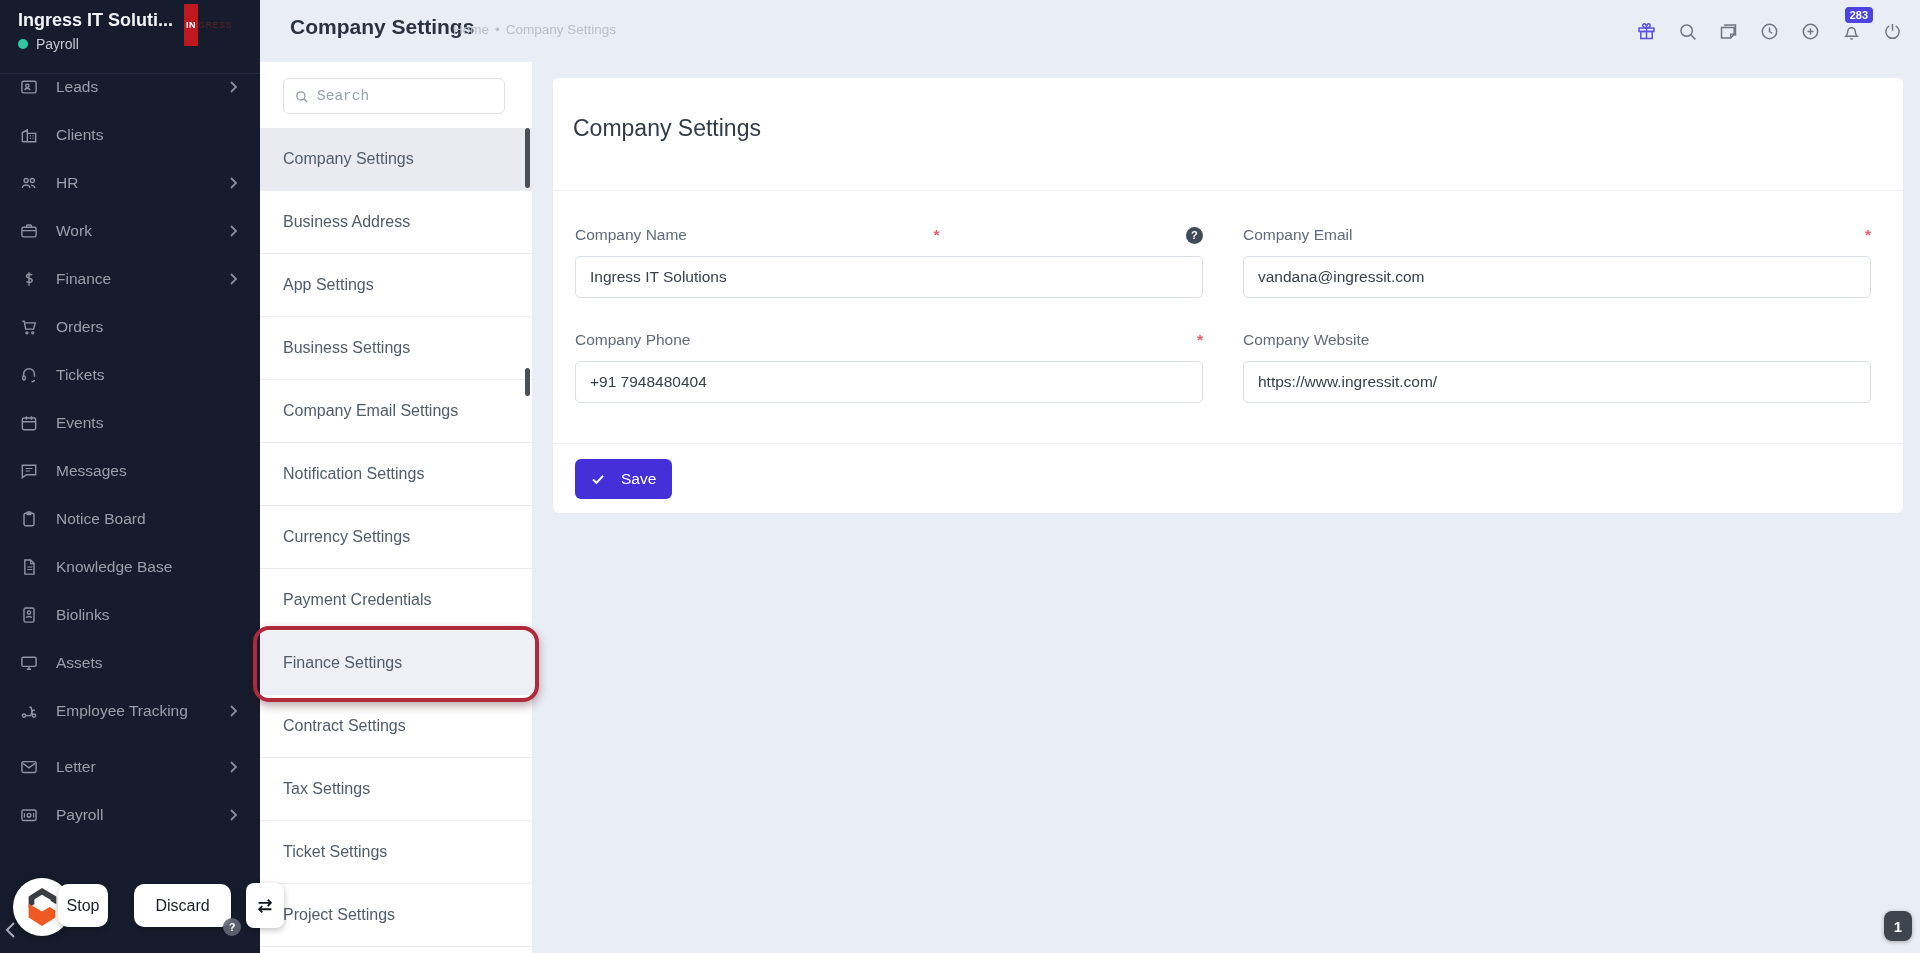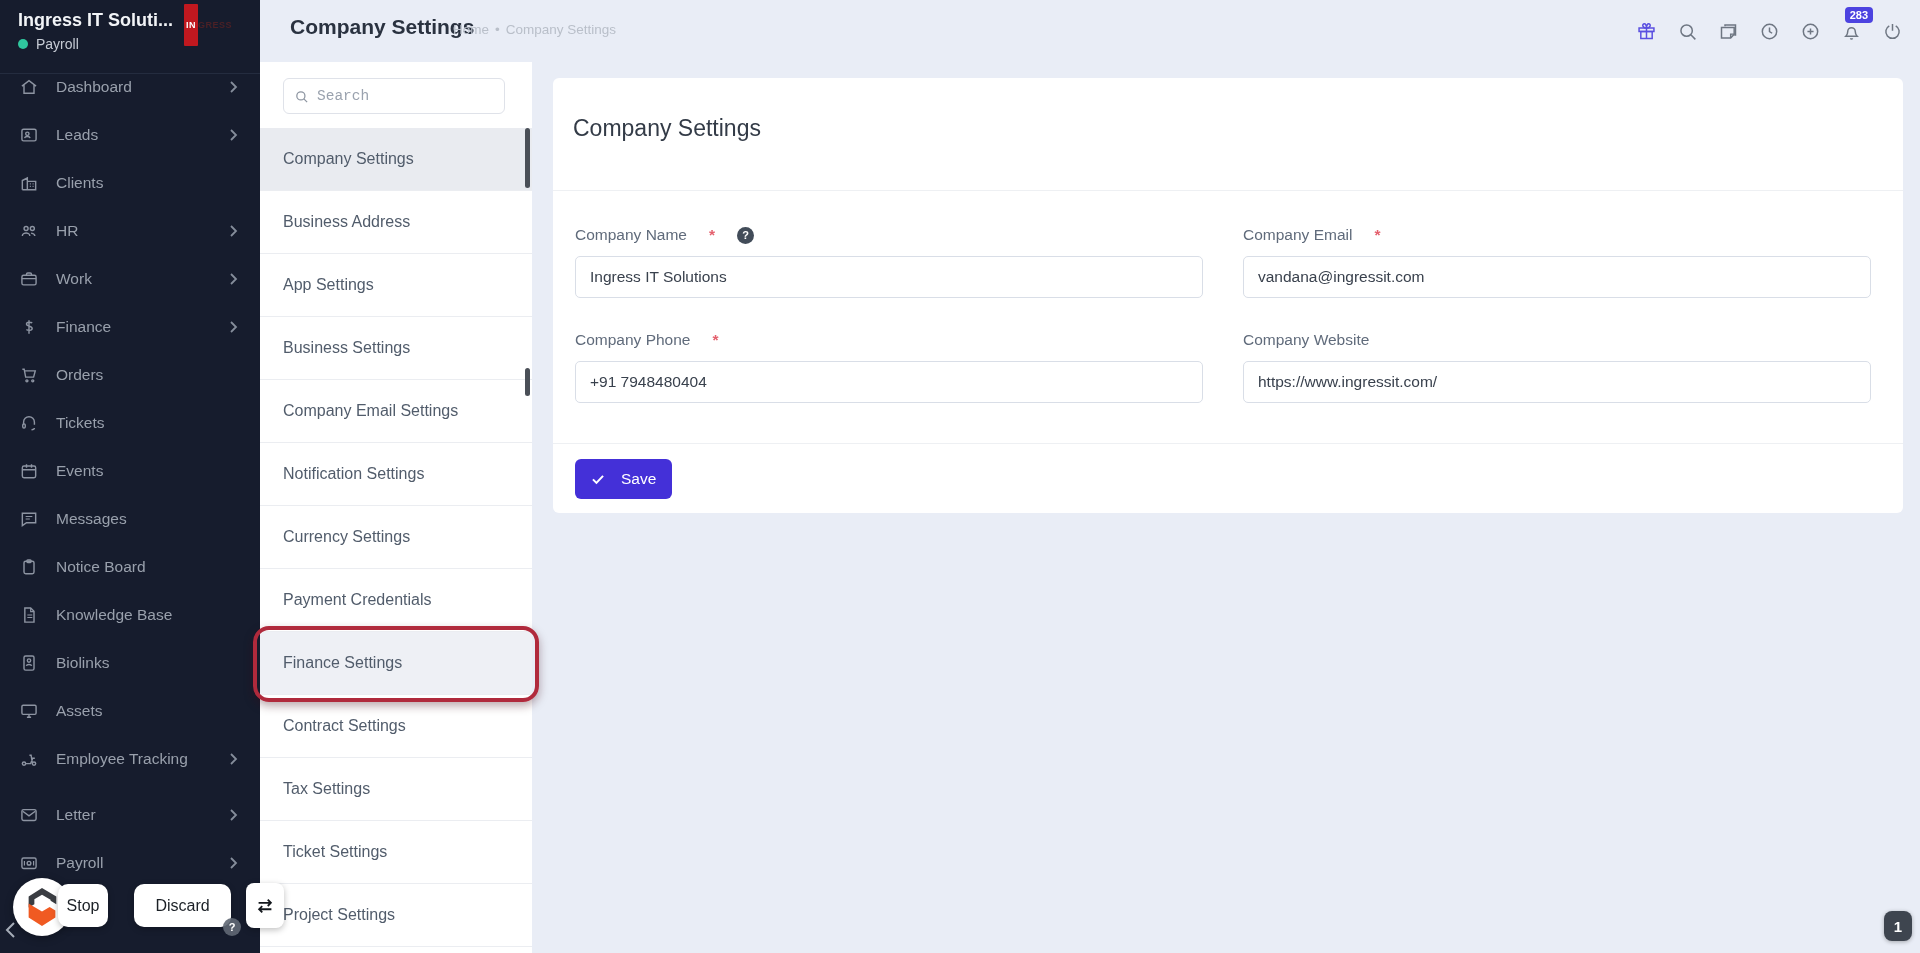--- a/index.html
+++ b/index.html
@@ -45,21 +45,21 @@
   .sp-item.hl { background:#eef0f5; }
   .thumb { position:absolute; right:2px; width:5px; border-radius:3px; background:#4a4f57; z-index:3; }
   .ring { position:absolute; left:-7px; top:564px; width:286px; height:76px; border:4px solid #b02a3c; border-radius:16px; box-shadow:0 4px 10px rgba(60,10,20,.35); z-index:5; pointer-events:none; }
 
   
   .card { position:absolute; left:293px; top:78px; width:1350px; height:435px; background:#fff; border-radius:6px; }
   .card-h { position:absolute; left:20px; top:37px; font-size:23px; font-weight:500; color:#333b47; }
   .div1 { position:absolute; left:0; top:112px; width:1350px; height:1px; background:#eef0f3; }
   .div2 { position:absolute; left:0; top:365px; width:1350px; height:1px; background:#eef0f3; }
   .field { position:absolute; width:628px; }
-  .f-label { display:flex; align-items:center; gap:22px; font-size:15.5px; color:#606b7b; margin-bottom:12px; }
+  .f-label { display:flex; align-items:center; gap:6px; font-size:15.5px; color:#606b7b; margin-bottom:12px;justify-content:space-between; }
   .req { color:#e4606d; font-weight:700; }
   .helpc { width:17px; height:17px; border-radius:50%; background:#424c59; color:#fff; font-size:11px; font-weight:700; display:flex; align-items:center; justify-content:center; cursor:pointer; }
   .f-input { width:100%; height:42px; border:1px solid #d9dee7; border-radius:5px; padding:0 14px; font-size:15.5px; color:#39414d; font-family:inherit; outline:none; background:#fff; }
   .pos-a { left:22px; top:148px; } .pos-b { left:690px; top:148px; }
   .pos-c { left:22px; top:253px; } .pos-d { left:690px; top:253px; }
   .save-btn { position:absolute; left:22px; top:381px; height:40px; padding:0 16px; background:#4430d8; border:none; border-radius:6px; color:#fff; font-size:15.5px; font-family:inherit; display:flex; align-items:center; gap:16px; cursor:pointer; }
 
   
   .logo-circle { position:absolute; left:13px; top:878px; width:58px; height:58px; background:#fff; border-radius:50%; box-shadow:0 2px 8px rgba(0,0,0,.3); display:flex; align-items:center; justify-content:center; z-index:10; }
   .ov-btn { position:absolute; top:884px; height:43px; background:#fff; border:none; border-radius:10px; box-shadow:0 2px 6px rgba(0,0,0,.25); font-size:16px; color:#1b2026; font-family:inherit; cursor:pointer; z-index:10; }
@@ -81,33 +81,20 @@
       <div class="sb-user">
         <span class="dot"></span>
         <span>Payroll</span>
       </div>
       <div class="mini-logo">
         <span class="chip">IN</span><span class="rest">GRESS</span>
       </div>
     </div>
     <div class="nav">
 
-      <div class="nav-item">
-        <span class="ic">
-            <svg width="20" height="20" viewBox="0 0 24 24" fill="none" stroke="currentColor" stroke-width="1.7">
-              <path d="M3.5 11 12 4.5 20.5 11M6 9.5V19.5H18V9.5"></path>
-            </svg>
-          </span>
-        <span class="lbl">Dashboard</span>
-        <span class="chev">
-            <svg width="12" height="12" viewBox="0 0 12 12" fill="none" stroke="currentColor" stroke-width="1.8">
-              <path d="M3 1l5 5-5 5"></path>
-            </svg>
-          </span>
-      </div>
 
       <div class="nav-item">
         <span class="ic">
             <svg width="20" height="20" viewBox="0 0 24 24" fill="none" stroke="currentColor" stroke-width="1.7">
               <rect x="3.5" y="5" width="17" height="14" rx="2"></rect>
               <circle cx="10" cy="10.5" r="2"></circle>
               <path d="M6.7 15.8c.5-2.6 6.1-2.6 6.6 0"></path>
             </svg>
           </span>
         <span class="lbl">Leads</span>

